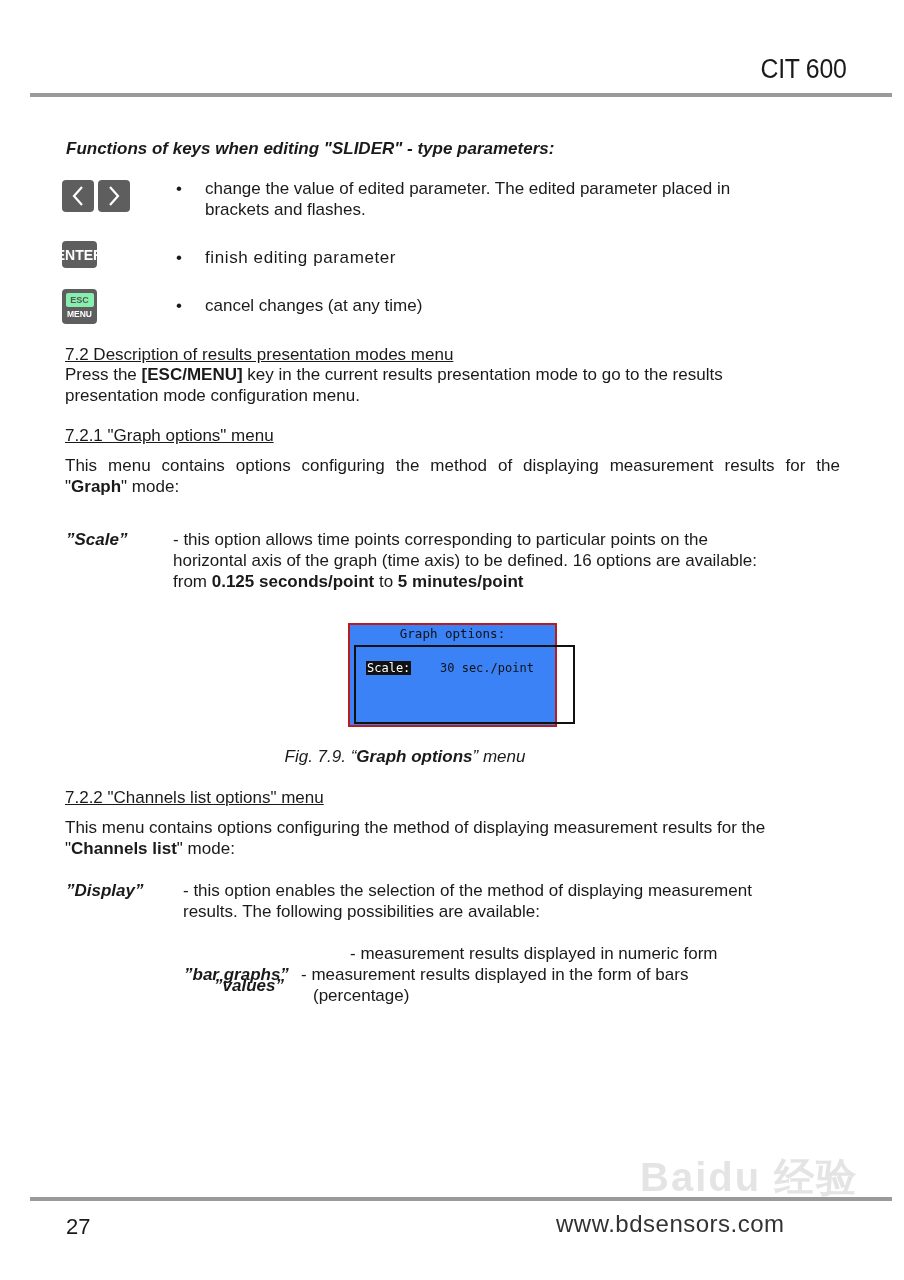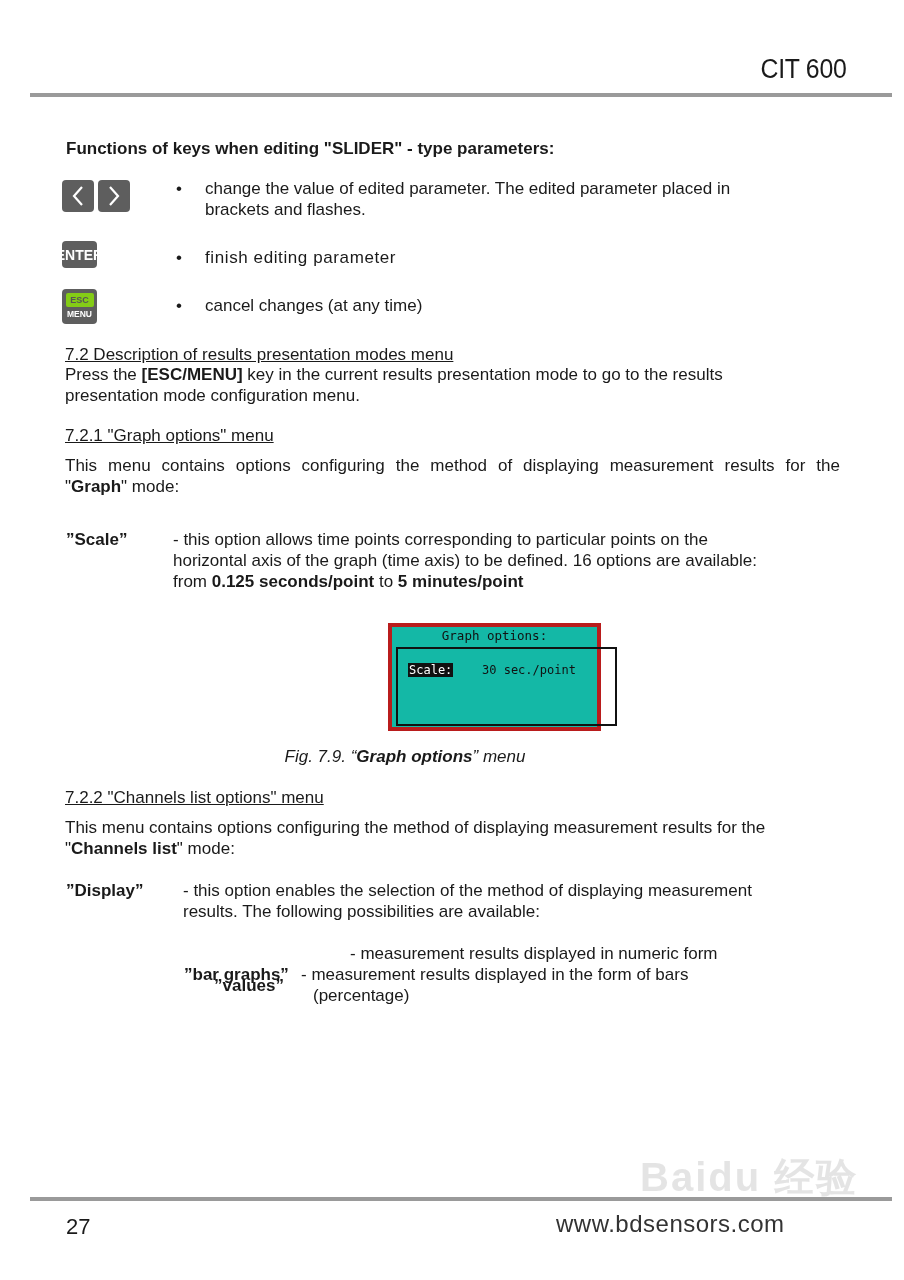--- a/index.html
+++ b/index.html
@@ -4,31 +4,31 @@
 <style>
   html, body { margin: 0; padding: 0; background: #ffffff; }
   body {
     width: 904px; height: 1280px; position: relative; overflow: hidden;
     font-family: "Liberation Sans", sans-serif; color: #111;
   }
   .abs { position: absolute; }
   .header-title { right: 58px; top: 54px; font-size: 27px; color: #1a1a1a; letter-spacing: -0.3px; transform: scaleX(0.92); transform-origin: right; }
   .rule { left: 30px; width: 862px; height: 4px; background: #9a9a9a; }
   .t { font-size: 17px; line-height: 21px; color: #1a1a1a; }
-  .ital-bold { font-weight: bold; }
+  .ital-bold { font-style: italic; font-weight: bold; }
   .u { text-decoration: underline; }
   .key {
     background: #5e5e5e; border-radius: 4px; color: #fff;
     display: flex; align-items: center; justify-content: center;
   }
   .bullet::before { content: "\2022"; position: absolute; left: -29px; }
   .bullet { position: absolute; }
   .lcd {
     left: 348px; top: 623px; width: 205px; height: 100px;
-    border: 4px solid #b91c1c; background: #14b8a6; margin-left: 40px;
+    border: 2px solid #b91c1c; background: #3b82f6;
   }
   .lcd-title { position: absolute; left: 0; right: 0; top: 1px; text-align: center; font-family: "DejaVu Sans Mono", monospace; font-size: 12.5px; color: #111; }
   .lcd-inner { position: absolute; left: 4px; top: 20px; width: 193px; height: 75px; border: 2px solid #111; padding-left: 24px; }
   .lcd-sel { position: absolute; left: 10px; top: 14px; background: #111; color: #fff; font-family: "DejaVu Sans Mono", monospace; font-size: 12px; padding: 0 1px; line-height: 14px; }
   .lcd-val { position: absolute; left: 84px; top: 14px; font-family: "DejaVu Sans Mono", monospace; font-size: 12px; line-height: 14px; color: #111; }
   .caption { left: 0; width: 810px; text-align: center; top: 747px; font-size: 17px; font-style: italic; color: #1a1a1a; }
   .footer-num { left: 66px; top: 1214px; font-size: 22px; color: #1a1a1a; }
   .footer-url { left: 556px; top: 1210px; font-size: 24px; color: #333; letter-spacing: 0.5px; }
   .watermark { left: 640px; top: 1150px; font-size: 40px; font-weight: bold; color: rgba(210,210,210,0.6); letter-spacing: 2px; }
 </style>
@@ -54,21 +54,21 @@
 </div>
 <div class="bullet t" style="left:205px; top:178px;">
   <span>change the value of edited parameter. The edited parameter placed in</span><br>
   <span>brackets and flashes.</span>
 </div>
 
 <div class="abs key" style="left:62px; top:241px; width:35px; height:27px; font-size:14px; font-weight:bold;">ENTER</div>
 <div class="bullet t" style="left:205px; top:247px; letter-spacing:0.6px;">finish editing parameter</div>
 
 <div class="abs key" style="left:62px; top:289px; width:35px; height:35px; flex-direction:column; padding:2px; box-sizing:border-box;">
-  <div style="background:#84cc16; color:#555; width:28px; height:14px; font-size:9px; font-weight:bold; text-align:center; line-height:14px; border-radius:2px;">ESC</div>
+  <div style="background:#86efac; color:#555; width:28px; height:14px; font-size:9px; font-weight:bold; text-align:center; line-height:14px; border-radius:2px;">ESC</div>
   <div style="font-size:8.5px; font-weight:bold; line-height:14px;">MENU</div>
 </div>
 <div class="bullet t" style="left:205px; top:295px;">cancel changes (at any time)</div>
 
 <div class="abs t u" style="left:65px; top:344px;">7.2 Description of results presentation modes menu</div>
 <div class="abs t" style="left:65px; top:364px;">
   <span>Press the </span><b>[ESC/MENU]</b><span> key in the current results presentation mode to go to the results</span><br>
   <span>presentation mode configuration menu.</span>
 </div>
 

